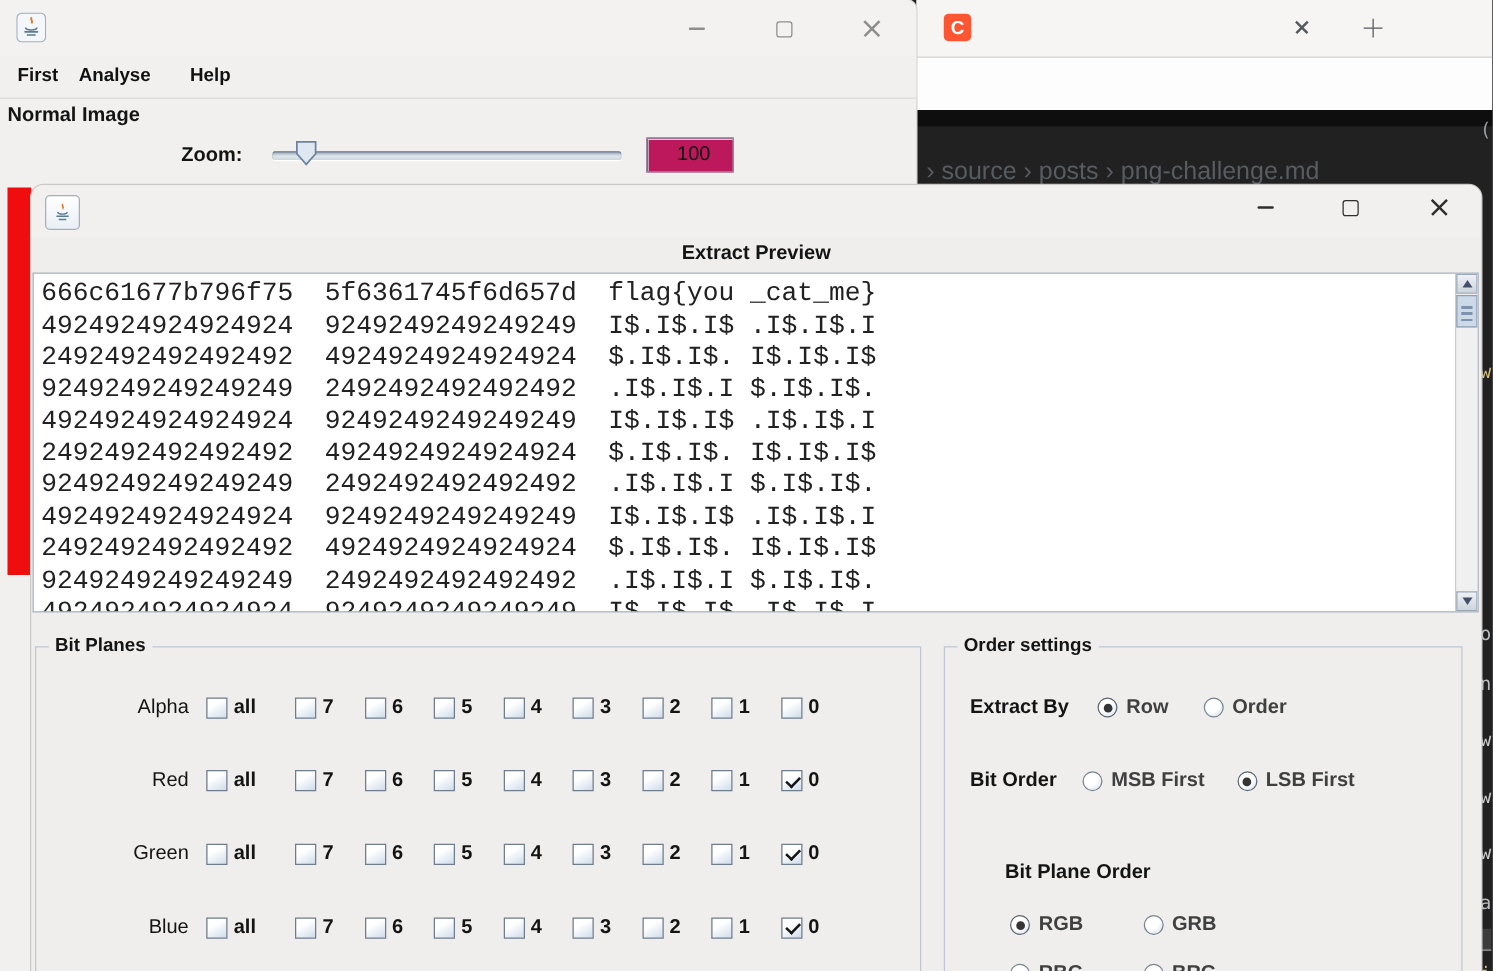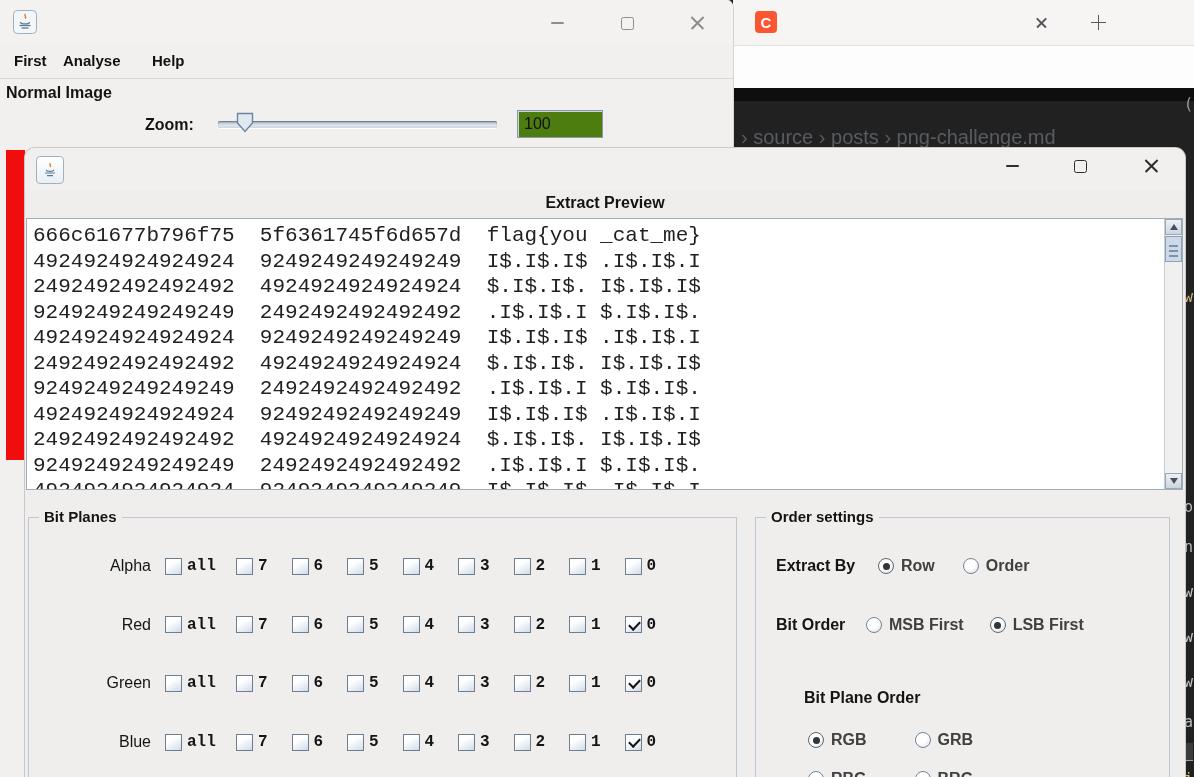--- a/index.html
+++ b/index.html
@@ -30,22 +30,22 @@
   .mw-title{position:absolute;left:46px;top:0;height:45px;line-height:45px;font-size:17px;color:#828282;white-space:nowrap;}
   .winbtn{position:absolute;top:7px;width:42px;height:32px;display:flex;align-items:center;justify-content:center;}
   .mw-ctrl{color:#8d8d8d;}
   .mw-menubar{position:absolute;left:0;top:45px;right:0;height:33px;background:#f1f0ef;border-bottom:1px solid #dbd9d7;}
   .menu-item{position:absolute;top:0;height:32px;line-height:32px;font-weight:bold;font-size:15px;color:#111;}
   .mode-label{position:absolute;left:6px;top:84px;font-weight:bold;font-size:16px;color:#141414;}
   .zoom-label{position:absolute;left:145px;top:116px;font-weight:bold;font-size:16px;color:#141414;}
   .slider-track{position:absolute;left:218px;top:121px;width:279px;height:7px;border-radius:2px;
         background:linear-gradient(#93a2b4,#dfe6ec 55%,#cfd8e0);box-shadow:0 1px 0 #fff,inset 0 1px 1px #6e7e90;}
   .slider-thumb{position:absolute;left:236px;top:112px;}
-  .zoom-field{position:absolute;left:517px;top:110px;width:62px;height:26px;border:1px solid #8b98a6;background:#4d7c0f;
-        box-shadow:inset 1px 1px 0 #cdd2d8;font-family:"Liberation Sans",sans-serif;font-size:16px;color:#111;padding:0 16px 0 6px;}
+  .zoom-field{position:absolute;left:517px;top:110px;width:62px;height:26px;border:1px solid #8b98a6;background:#be185d;
+        box-shadow:inset 1px 1px 0 #cdd2d8;font-family:"Liberation Sans",sans-serif;font-size:16px;color:#111;padding:0 0 0 6px;text-align:center;}
   .red-image{position:absolute;left:6px;top:150px;width:19px;height:310px;background:#ef0d0d;}
 
   
   .dialog{position:absolute;left:25px;top:148px;width:1160px;height:629px;background:#efeeed;z-index:3;
           border-radius:10px 10px 0 0;box-shadow:0 0 0 1px #cbc9c7;overflow:hidden;}
   .dlg-titlebar{position:absolute;left:0;top:0;right:0;height:42px;background:#f1f0ef;}
   .dlg-icon-btn{position:absolute;left:11px;top:8px;width:26px;height:26px;border:1px solid #a3b0bd;border-radius:4px;
           background:linear-gradient(#ffffff,#e9eff5);display:flex;align-items:center;justify-content:center;}
   .dlg-ctrl{color:#2e2e2e;}
   .dlg-heading{position:absolute;left:0;top:46px;width:100%;text-align:center;font-weight:bold;font-size:16px;color:#141414;}
@@ -63,21 +63,21 @@
           background-image:repeating-linear-gradient(#cdd9e6 0 3px,#7d93ad 3px 5px);background-size:9px 17px;background-position:3px 5px;background-repeat:no-repeat;}
 
   
   .groupbox{position:absolute;border:1px solid #bcc7d3;}
   .gb-title{position:absolute;top:-10px;left:10px;background:#efeeed;padding:0 5px;font-weight:bold;font-size:15px;color:#141414;white-space:nowrap;}
   .gb-bitplanes{left:3px;top:369px;width:707px;height:290px;}
   .gb-order{left:730px;top:369px;width:413px;height:290px;}
 
   .bp-row{position:absolute;left:0;height:22px;display:flex;align-items:center;}
   .bp-label{display:inline-block;width:122px;text-align:right;margin-right:14px;font-weight:normal;font-size:16px;color:#141414;}
-  .bp-item{display:inline-flex;align-items:center;width:55.5px;font-family:Liberation Mono, monospace;}
+  .bp-item{display:inline-flex;align-items:center;width:55.5px;}
   .bp-item.all{width:71px;}
   .cb{display:inline-block;width:17px;height:17px;box-sizing:border-box;border:1px solid #6f7d8d;
       background:linear-gradient(150deg,#ffffff 35%,#cfdcea);position:relative;flex:0 0 auto;}
   .cb.checked::after{content:"";position:absolute;left:3px;top:3.5px;width:9px;height:5px;
       border-left:2.6px solid #141414;border-bottom:2.6px solid #141414;transform:rotate(-46deg);}
   .cb-label{margin-left:5px;font-weight:bold;font-size:16px;color:#141414;}
 
   .os-row{position:absolute;display:flex;align-items:center;height:22px;}
   .os-label{font-weight:bold;font-size:16px;color:#141414;}
   .radio-item{display:inline-flex;align-items:center;}

